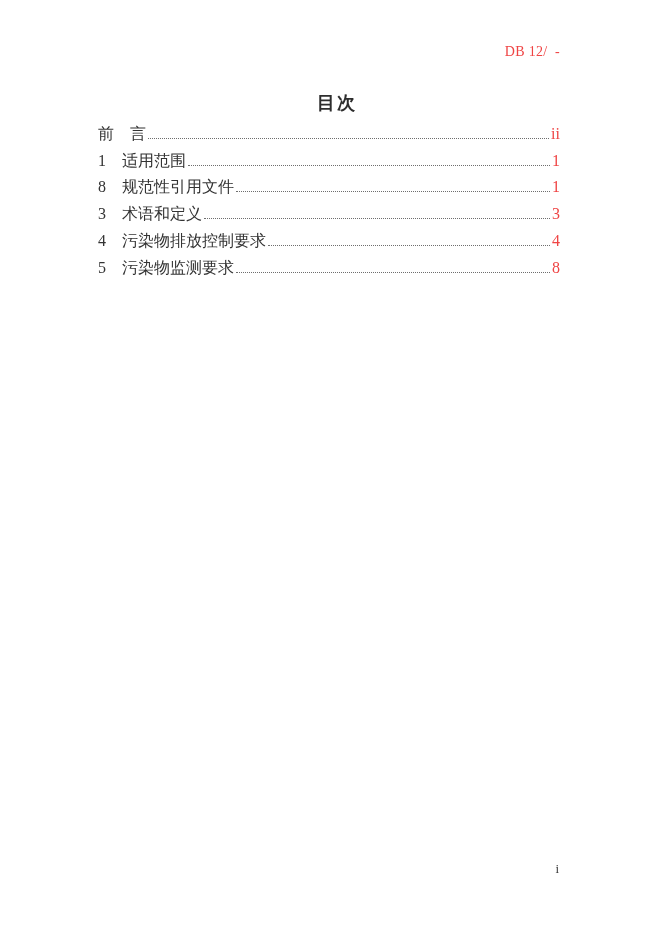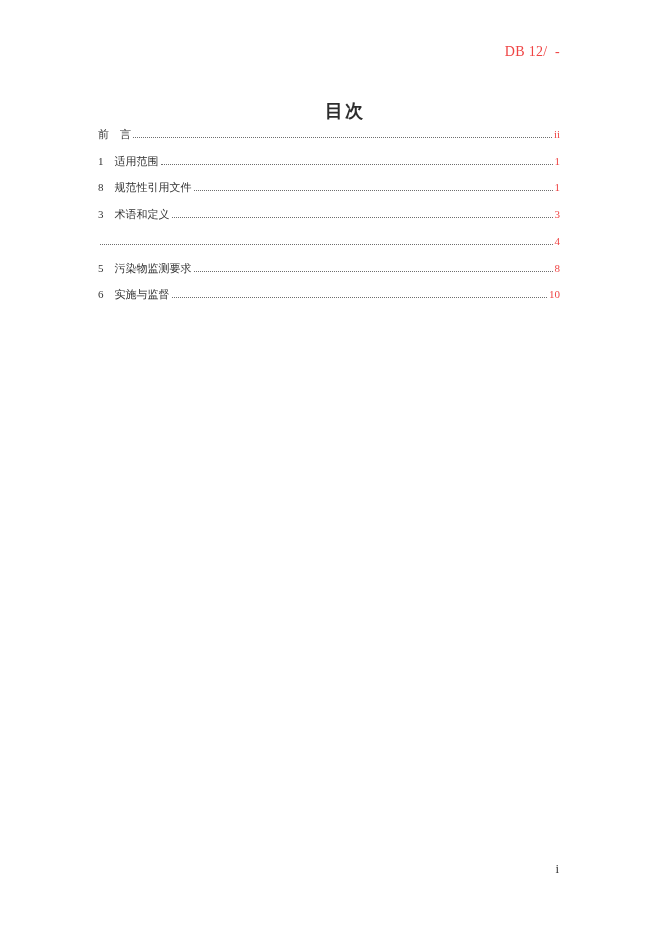--- a/index.html
+++ b/index.html
@@ -23,39 +23,39 @@
     font-size: 14px;
     white-space: pre;
     color: #ef4444;
     letter-spacing: 0.3px;
   }
   .toc-title {
     position: absolute;
     top: 83px;
     left: 98px;
     width: 462px;
-    margin: 16px;
+    margin: 8px;
     text-align: center;
     font-family: "Liberation Sans", "DejaVu Sans", sans-serif;
     font-size: 18px;
     font-weight: 700;
     letter-spacing: 2px;
     color: #2d2d2d;
   }
   .toc-list {
     position: absolute;
     top: 121px;
     left: 98px;
     width: 462px;
   }
   .toc-row {
     display: flex;
     align-items: baseline;
     line-height: 26.7px;
-    font-size: 11px;
+    font-size: 16px;
     cursor: pointer;
     font-family: Liberation Serif, serif;
   }
   .toc-row .entry-label {
     white-space: pre;
     color: #333333;
   }
   .toc-row .dots {
     flex: 1 1 auto;
     min-width: 10px;
@@ -102,32 +102,28 @@
     <span class="entry-page">1</span>
   </div>
 
   <div class="toc-row">
     <span class="entry-label">3　术语和定义</span>
     <span class="dots"></span>
     <span class="entry-page">3</span>
   </div>
 
   <div class="toc-row">
+    <span class="entry-label">4　污染物排放控制要求</span>
     <span class="dots"></span>
     <span class="entry-page">4</span>
   </div>
 
   <div class="toc-row">
     <span class="entry-label">5　污染物监测要求</span>
     <span class="dots"></span>
     <span class="entry-page">8</span>
   </div>
 
-  <div class="toc-row">
-    <span class="entry-label">6　实施与监督</span>
-    <span class="dots"></span>
-    <span class="entry-page">10</span>
-  </div>
 </div>
 
   <div class="footer-page-num">i</div>
 
 </div>
 
 </body></html>

